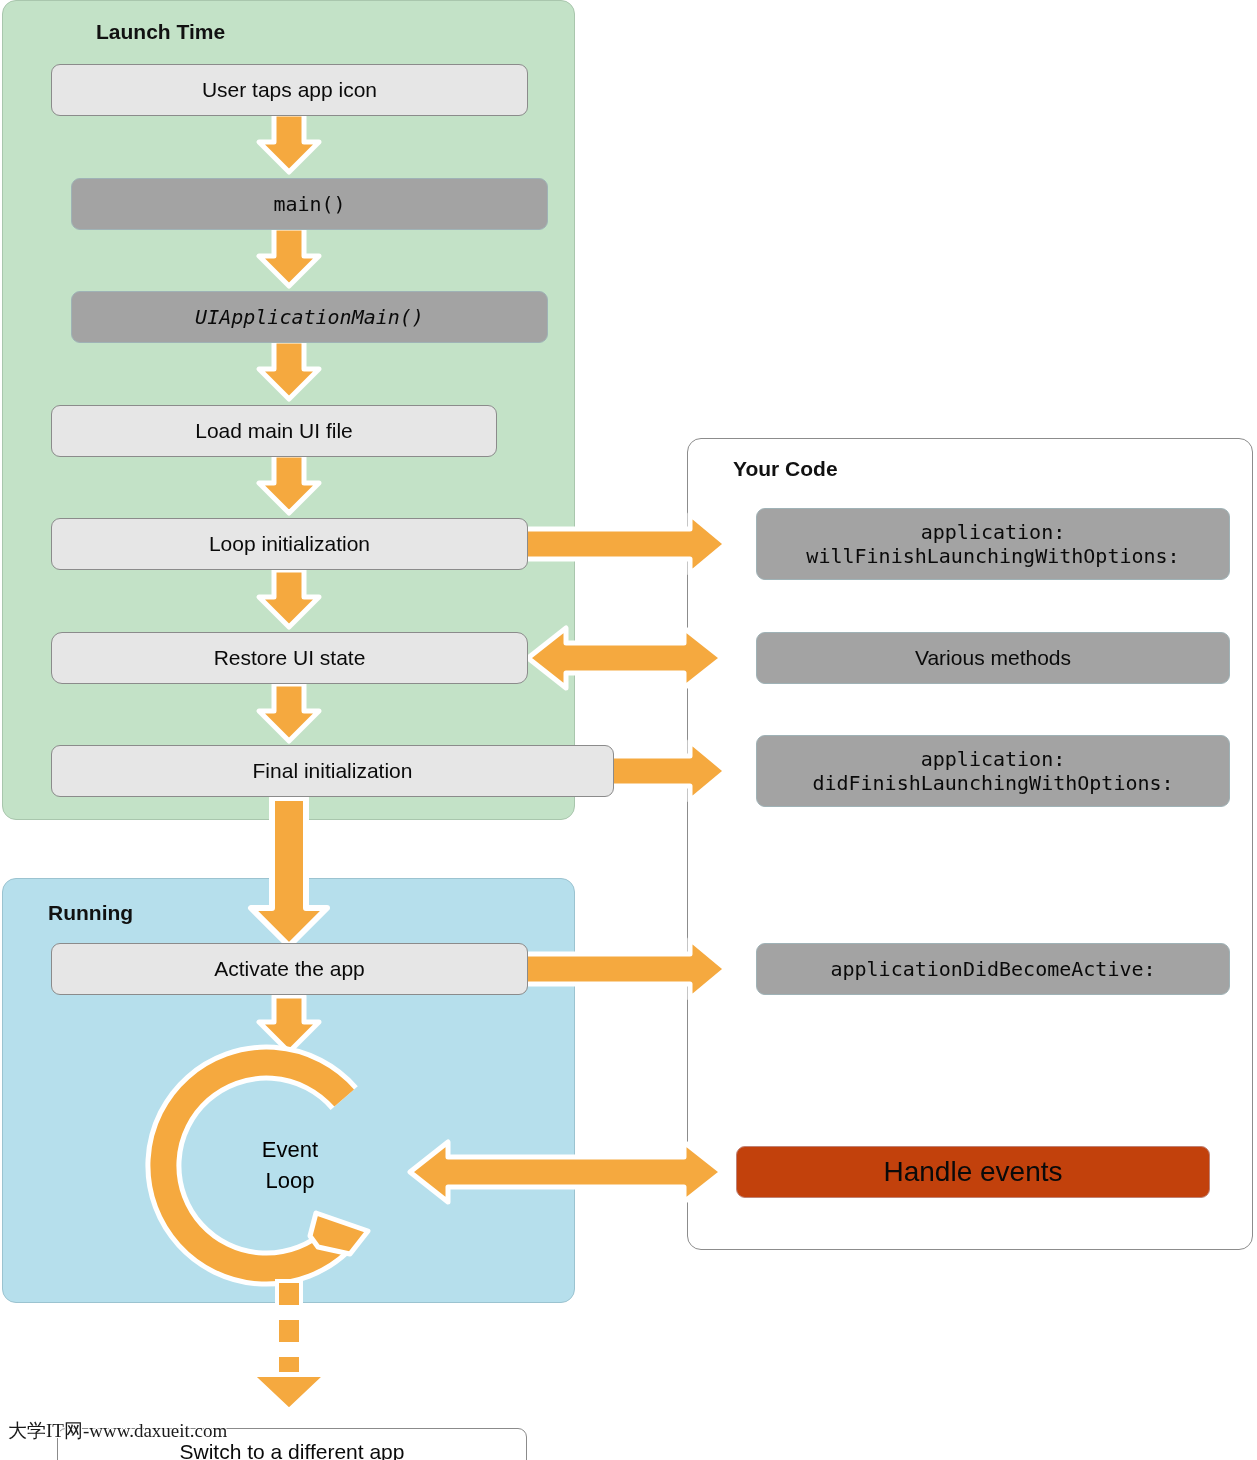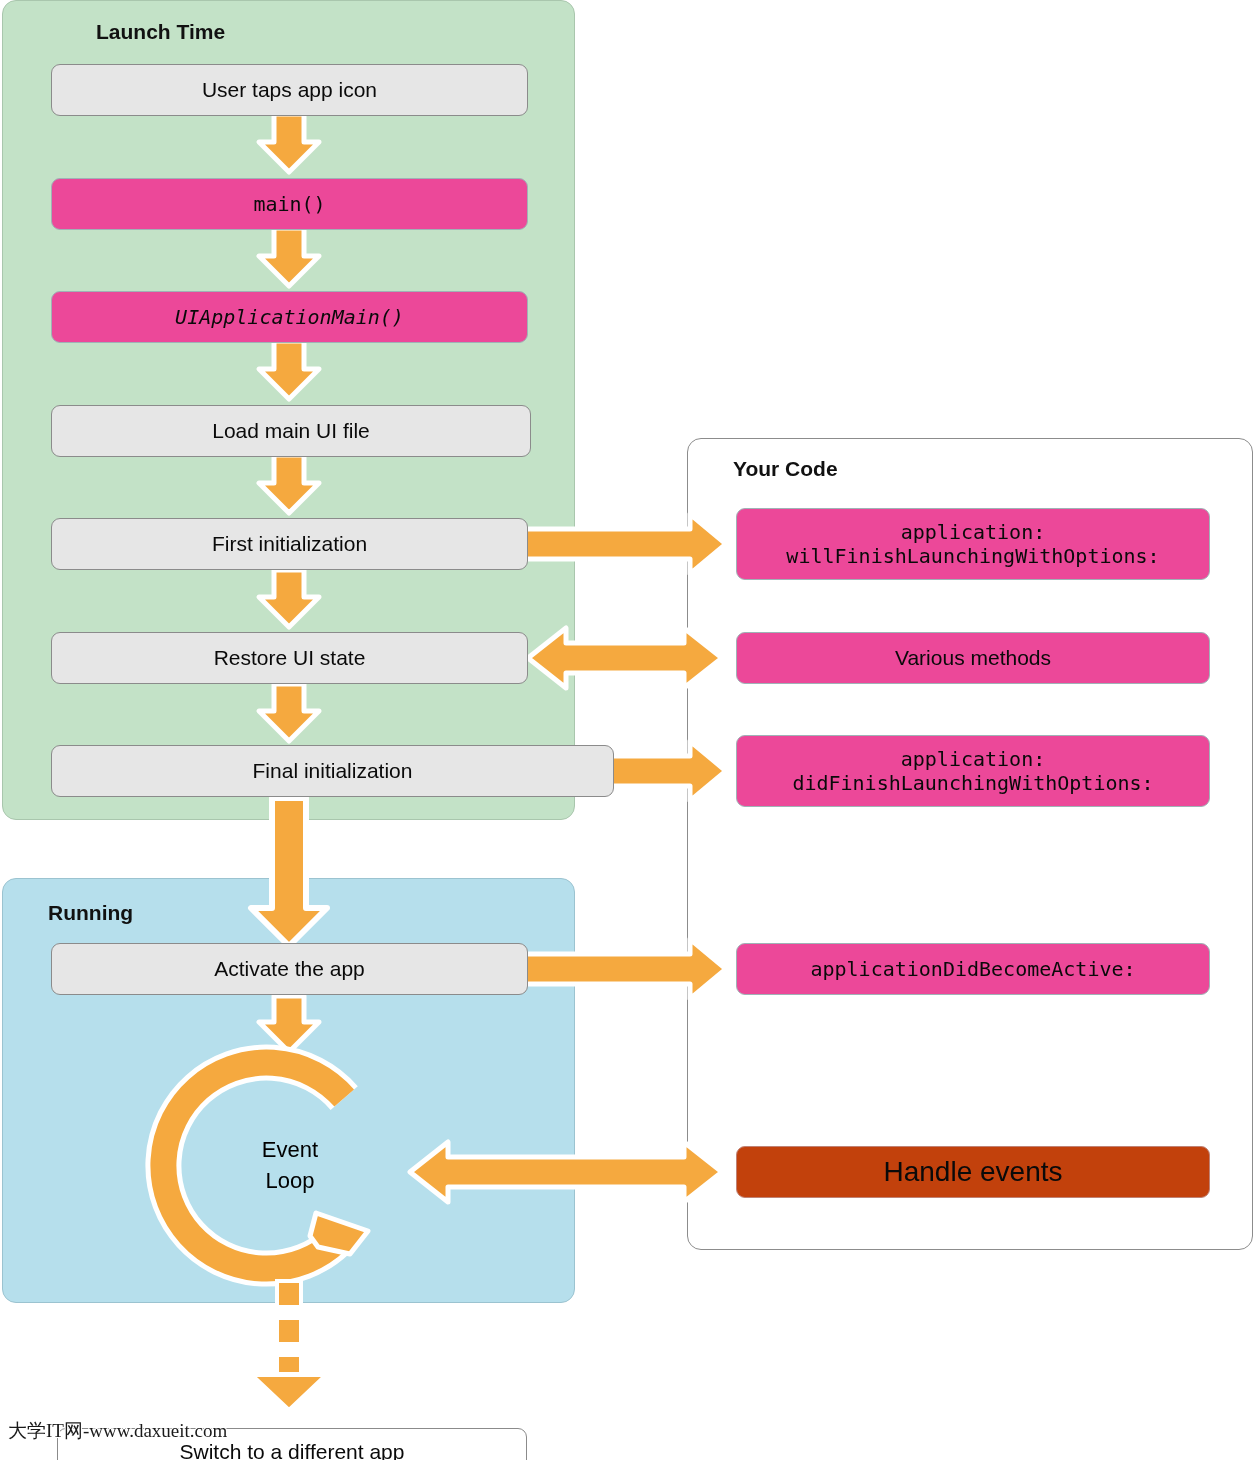--- a/index.html
+++ b/index.html
@@ -70,24 +70,25 @@
     border-radius: 9px;
     color: #0a0a0a;
     line-height: 1.22;
   }
   .node-gray {
     background: #e6e6e6;
     border: 1.5px solid #8b8b8b;
     font-size: 21px;
   }
   .node-code {
-    background: #ec4899;
+    background: #a3a3a3;
     border: 1.5px solid #9fb2b6;
     font-family: "DejaVu Sans Mono", "Liberation Mono", monospace;
     font-size: 20px;
+    margin-left: 20px;
   }
   .node-plain-text {
     font-family: "Liberation Sans", sans-serif;
     font-size: 21px;
   }
   .node-pink {
     background: #c2410c;
     border: 1.5px solid #bf8275;
     font-size: 28px;
   }
@@ -226,29 +227,29 @@
   </div>
 
   <div class="node node-gray node-code" style="left:51px; top:178px; width:477px; height:52px;">
     <span>main()</span>
   </div>
 
   <div class="node node-gray node-code" style="left:51px; top:291px; width:477px; height:52px;font-style:italic;">
     <span>UIApplicationMain()</span>
   </div>
 
-  <div class="node node-gray" style="left:51px; top:405px; width:480px; height:52px;">
+  <div class="node node-gray" style="left:51px; top:405px; width:446px; height:52px;">
     <span>Load main UI file</span>
   </div>
 
   <div class="node node-gray" style="left:51px; top:518px; width:477px; height:52px;">
-    <span>First initialization</span>
-  </div>
-
-  <div class="node node-gray" style="left:51px; top:632px; width:477px; height:52px;">
+    <span>Loop initialization</span>
+  </div>
+
+  <div class="node node-gray" style="left:51px; top:632px; width:477px; height:52px;border-radius:11px;">
     <span>Restore UI state</span>
   </div>
 
   <div class="node node-gray" style="left:51px; top:745px; width:563px; height:52px;">
     <span>Final initialization</span>
   </div>
 
   <div class="node node-gray" style="left:51px; top:943px; width:477px; height:52px;">
     <span>Activate the app</span>
   </div>

